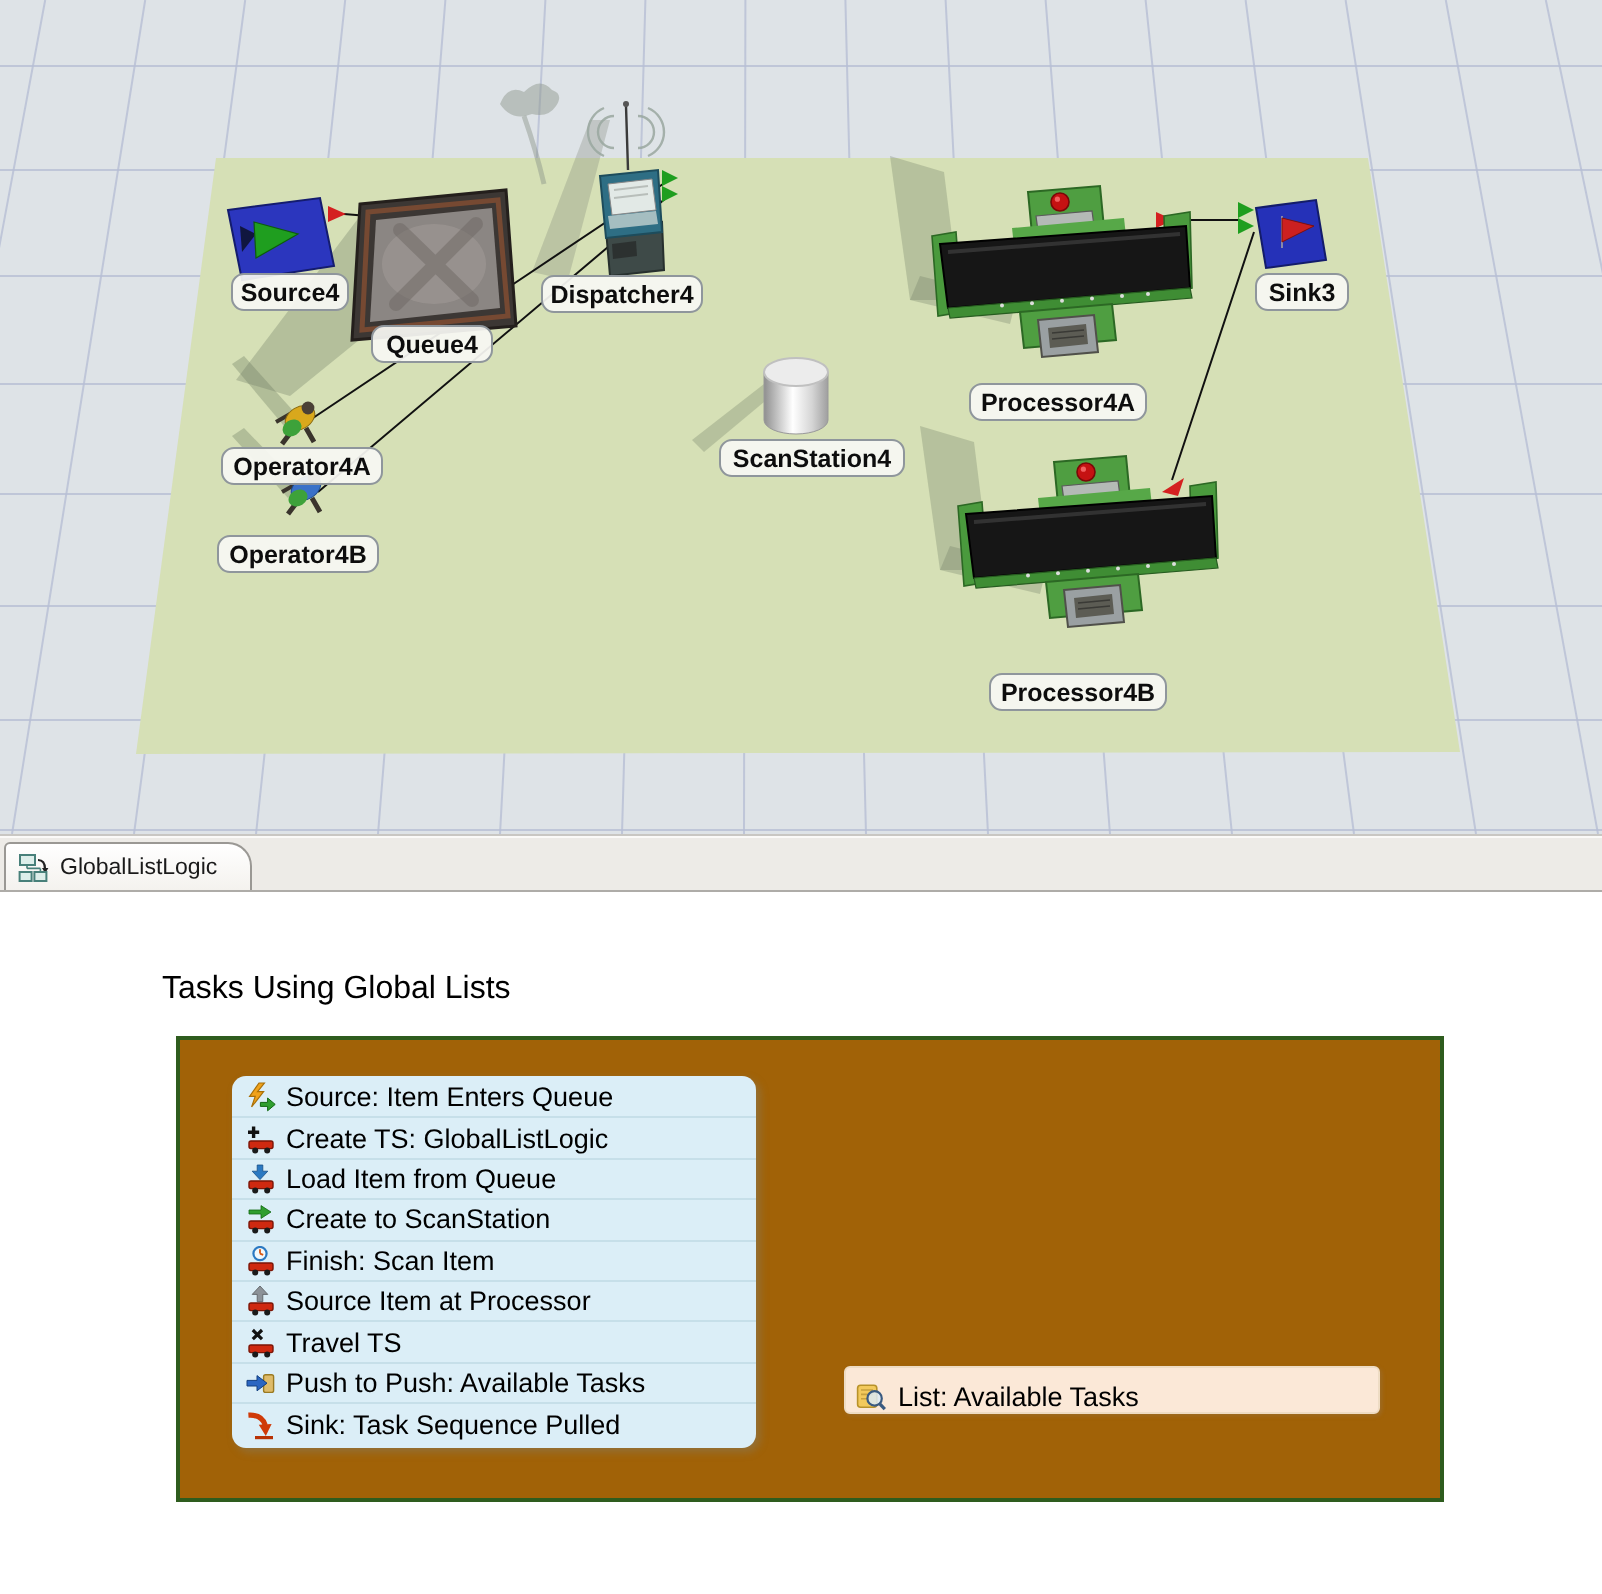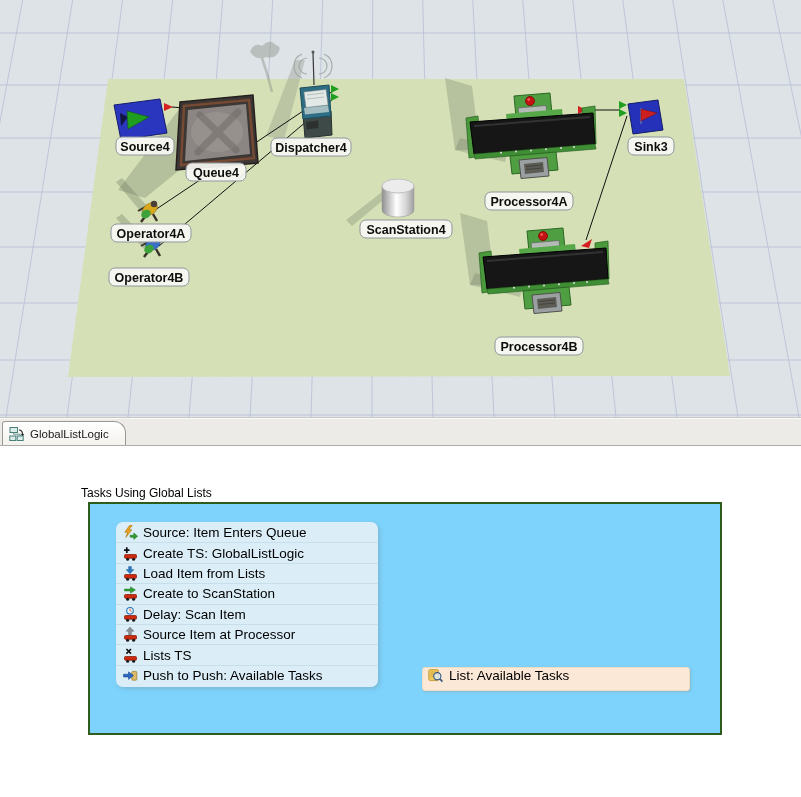--- a/index.html
+++ b/index.html
@@ -5,30 +5,30 @@
   html,body{margin:0;padding:0;background:#fff;}
   body{width:801px;height:797px;overflow:hidden;font-family:"Liberation Sans",sans-serif;position:relative;}
   .scene{display:block;width:801px;height:417px;background:#dee3e7;}
   .scene text.pill-text{font:bold 12.5px "Liberation Sans",sans-serif;fill:#0d0d0d;text-anchor:middle;}
   .tabbar{position:relative;width:801px;height:29px;background:#edebe7;border-top:1px solid #c9c7c3;
           border-bottom:1px solid #aeaca8;box-sizing:border-box;box-shadow:inset 0 1px 0 #fbfaf8;}
   .tab{position:absolute;left:2px;bottom:0;height:23px;display:flex;align-items:center;gap:5px;
        padding:0 16px 0 6px;background:linear-gradient(#ffffff,#f4f2ee);border:1px solid #9a9894;border-bottom:none;
        border-radius:3px 12px 0 0;font-size:11.5px;color:#1a1a1a;justify-content:center;}
   .content{position:relative;width:801px;height:351px;background:#ffffff;}
-  .flow-title{position:absolute;left:81px;top:40px;font-size:12px;color:#000;}
-  .flow-box{position:absolute;left:88px;top:56px;width:630px;height:229px;border:2px solid #2e5c1e;background:#7dd3fc;}
+  .flow-title{position:absolute;left:81px;top:40px;font-size:16px;color:#000;}
+  .flow-box{position:absolute;left:88px;top:72px;width:630px;height:229px;border:2px solid #2e5c1e;background:#a16207;}
   .task-list{position:absolute;left:26px;top:18px;width:262px;background:#dbeef7;border-radius:7px;
              box-shadow:2px 2px 4px rgba(120,140,150,.35);padding:1px 0;}
   .task{display:flex;align-items:center;height:20.4px;padding-left:7px;gap:5px;font-size:13.5px;color:#000;
         box-sizing:border-box;}
   .task:not(:last-child){border-bottom:1px solid #c6dfe9;}
   .task svg{flex:0 0 auto;}
   .list-pill{position:absolute;left:332px;top:163px;width:268px;height:24px;box-sizing:border-box;
-             background:#fbe8d7;border:1px solid #eedcc4;border-radius:3px;display:flex;align-items:flex-start;gap:6px;
+             background:#fbe8d7;border:1px solid #eedcc4;border-radius:3px;display:flex;align-items:flex-end;gap:6px;
              padding-left:5px;font-size:13.5px;color:#000;box-shadow:1px 1px 2px rgba(150,130,110,.3);}
 </style>
 </head>
 <body>
 
 <svg width="0" height="0" style="position:absolute" aria-hidden="true">
   <defs>
     <g id="cart">
       <rect x="1.5" y="8.5" width="12" height="3.8" rx="1" fill="#cf2910" stroke="#7c1506" stroke-width="0.7"></rect>
       <circle cx="4.6" cy="13.2" r="1.5" fill="#1a1a1a"></circle>
@@ -237,57 +237,65 @@
           <use href="#cart"></use>
             <path d="M3.8,1.2 V7 M1,4.1 H6.6" stroke="#111" stroke-width="1.7"></path>
         </svg>
         <span>Create TS: GlobalListLogic</span>
       </div>
       <div class="task">
         <svg width="15" height="15" viewBox="0 0 15 15">
           <use href="#cart"></use>
             <polygon points="5.6,0.5 8.4,0.5 8.4,3.6 10.9,3.6 7,7.8 3.1,3.6 5.6,3.6" fill="#2b79c2" stroke="#174e85" stroke-width="0.4"></polygon>
         </svg>
-        <span>Load Item from Lists</span>
+        <span>Load Item from Queue</span>
       </div>
       <div class="task">
         <svg width="15" height="15" viewBox="0 0 15 15">
           <use href="#cart"></use>
             <polygon points="1.5,3 7.5,3 7.5,0.8 12.5,4 7.5,7.2 7.5,5 1.5,5" fill="#2f9e2f" stroke="#116811" stroke-width="0.4"></polygon>
         </svg>
         <span>Create to ScanStation</span>
       </div>
       <div class="task">
         <svg width="15" height="15" viewBox="0 0 15 15">
           <use href="#cart"></use>
             <circle cx="7" cy="3.8" r="3.3" fill="#f2f8fb" stroke="#2b79c2" stroke-width="1.1"></circle>
           <path d="M7,3.8 L7,1.6 M7,3.8 L8.6,4.4" stroke="#d85510" stroke-width="0.9"></path>
         </svg>
-        <span>Delay: Scan Item</span>
+        <span>Finish: Scan Item</span>
       </div>
       <div class="task">
         <svg width="15" height="15" viewBox="0 0 15 15">
           <use href="#cart"></use>
             <polygon points="5.6,7.8 5.6,4.2 3.1,4.2 7,0 10.9,4.2 8.4,4.2 8.4,7.8" fill="#8c9298" stroke="#55585c" stroke-width="0.4"></polygon>
         </svg>
         <span>Source Item at Processor</span>
       </div>
       <div class="task">
         <svg width="15" height="15" viewBox="0 0 15 15">
           <use href="#cart"></use>
             <path d="M3.4,1 L8,5.6 M8,1 L3.4,5.6" stroke="#111" stroke-width="1.6"></path>
         </svg>
-        <span>Lists TS</span>
+        <span>Travel TS</span>
       </div>
       <div class="task">
         <svg width="15" height="15" viewBox="0 0 15 15">
           <rect x="8.8" y="3.4" width="5" height="8.8" rx="1" fill="#debb6a" stroke="#9a7a22" stroke-width="0.7"></rect>
           <polygon points="0.5,6.2 5.5,6.2 5.5,3.8 10.5,7.6 5.5,11.4 5.5,9 0.5,9" fill="#2b66c2" stroke="#123f80" stroke-width="0.5"></polygon>
         </svg>
         <span>Push to Push: Available Tasks</span>
+      </div>
+      <div class="task">
+        <svg width="15" height="15" viewBox="0 0 15 15">
+          <path d="M1.2,2.6 Q8,2.2 9.6,7.6" fill="none" stroke="#cf3a08" stroke-width="2.6"></path>
+          <polygon points="6.4,7.4 12.8,7 9.9,13" fill="#cf3a08"></polygon>
+          <rect x="4.5" y="13" width="9" height="1.6" fill="#b83205"></rect>
+        </svg>
+        <span>Sink: Task Sequence Pulled</span>
       </div>
     </div>
 
     <div class="list-pill">
       <svg width="15" height="15" viewBox="0 0 15 15">
         <rect x="0.8" y="1.6" width="9.6" height="11" rx="1.5" fill="#f2c95c" stroke="#b8922a" stroke-width="0.8"></rect>
         <path d="M2.5,4 h6 M2.5,6.2 h6 M2.5,8.4 h4" stroke="#c8a13e" stroke-width="0.8"></path>
         <circle cx="9.3" cy="8.2" r="3.6" fill="#dceaf4" fill-opacity="0.85" stroke="#3a5a80" stroke-width="1.1"></circle>
         <path d="M11.9,10.9 L14.4,13.6" stroke="#3a5a80" stroke-width="1.6"></path>
       </svg>

